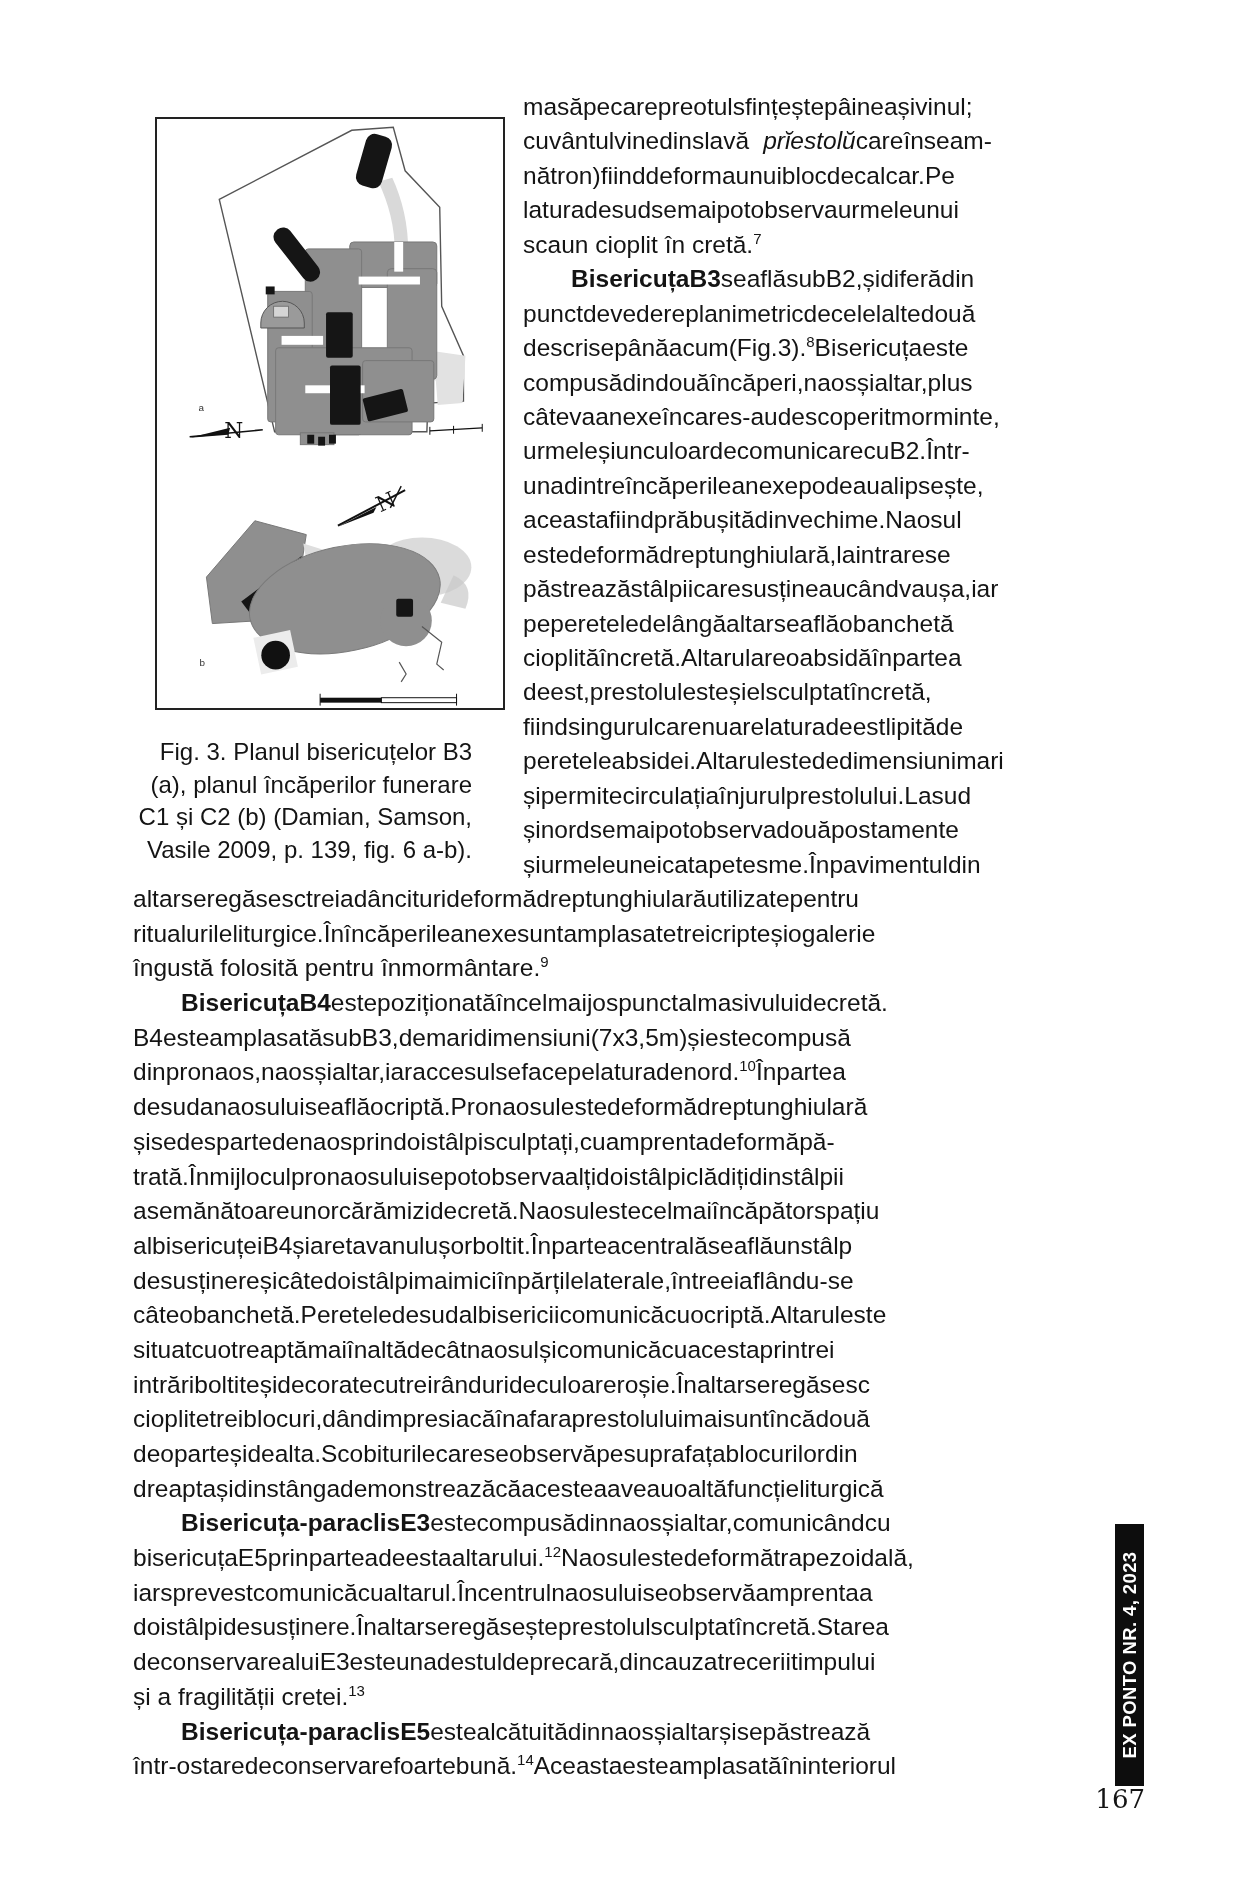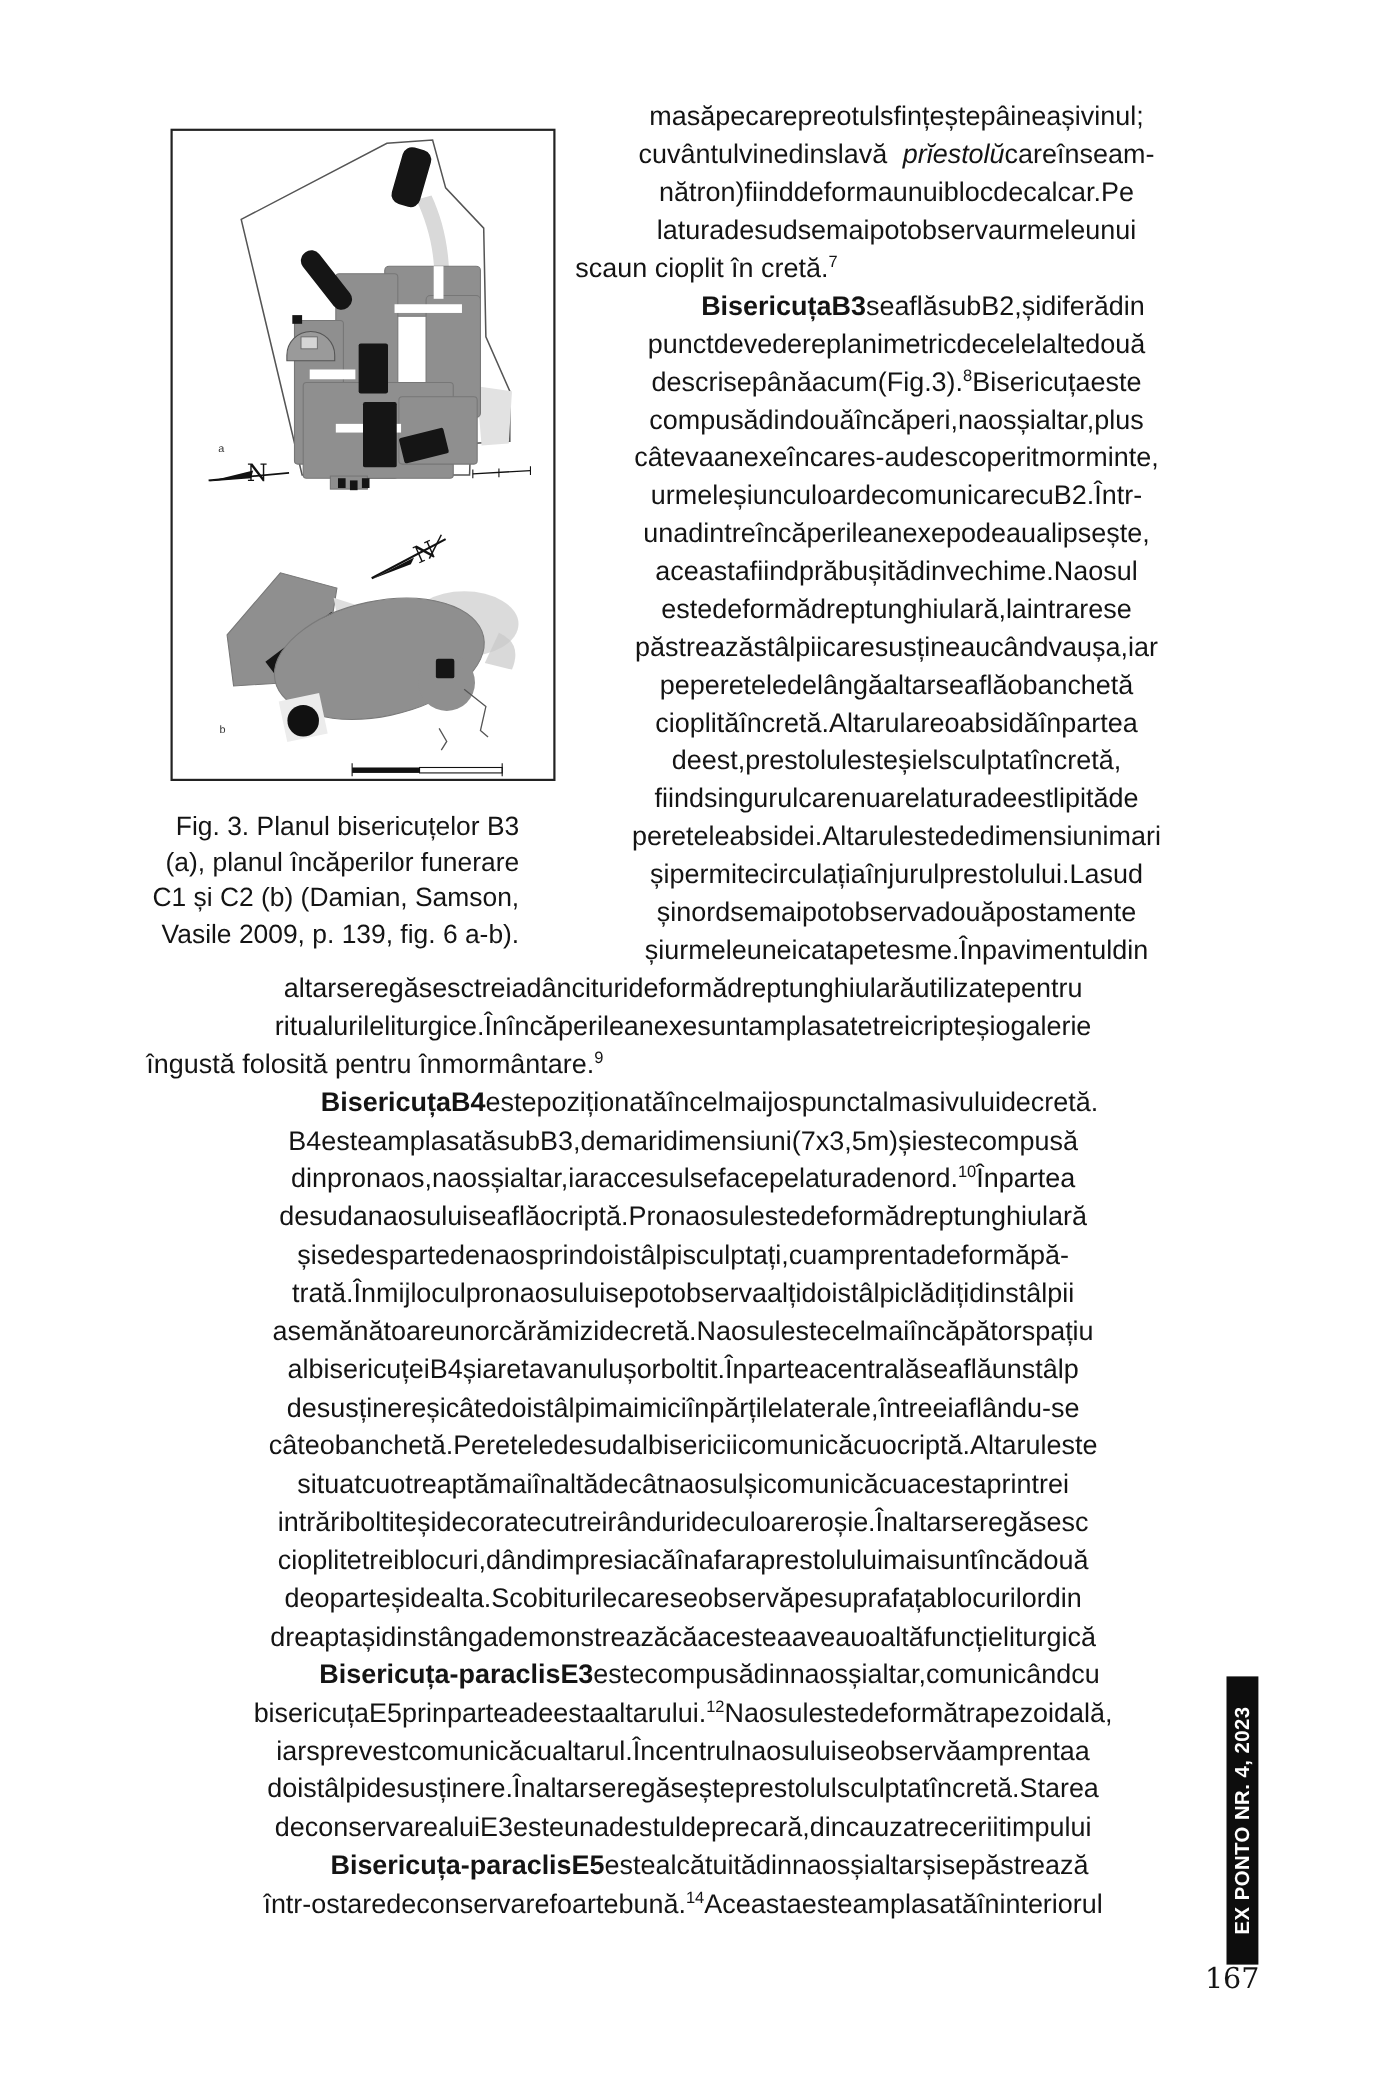--- a/index.html
+++ b/index.html
@@ -5,21 +5,21 @@
   html,body{margin:0;padding:0;background:#e8e8e8;}
   .page{position:relative;width:1260px;height:1890px;background:#ffffff;margin:0 auto;
         font-family:"Liberation Sans",sans-serif;color:#141414;overflow:hidden;}
   .figure{position:absolute;left:155px;top:117px;width:350px;height:593px;
           border:2px solid #222;box-sizing:border-box;background:#fff;}
   .figure svg{display:block;width:100%;height:100%;}
   .caption{position:absolute;left:100px;top:736px;width:372px;text-align:right;
            font-size:24px;line-height:32.5px;white-space:pre-line;}
   .col{position:absolute;left:523px;top:90px;width:584px;}
   .full{position:absolute;left:133px;top:882px;width:976px;}
-  .ln{display:flex;justify-content:center;align-items:baseline;
+  .ln{display:flex;justify-content:flex-start;align-items:baseline;
       font-size:24.5px;height:34.45px;line-height:34.45px;white-space:nowrap;}
   .full .ln{height:34.7px;line-height:34.7px;}
   .ln.last{display:block;}
   .ln.ind{padding-left:48px;}
   .w{white-space:nowrap;}
   .b{font-weight:bold;}
   .i{font-style:italic;margin-left:14px;}
   .sup{font-size:15px;position:relative;top:-9px;}
   .sidebar{position:absolute;left:1115px;top:1524px;width:29px;height:262px;
            background:#0d0d0d;display:flex;align-items:center;justify-content:center;}
@@ -691,20 +691,21 @@
         <span class="w"><span>este</span></span> 
         <span class="w"><span>una</span></span> 
         <span class="w"><span>destul</span></span> 
         <span class="w"><span>de</span></span> 
         <span class="w"><span>precară,</span></span> 
         <span class="w"><span>din</span></span> 
         <span class="w"><span>cauza</span></span> 
         <span class="w"><span>trecerii</span></span> 
         <span class="w"><span>timpului</span></span> 
       </div>
+      <div class="ln last"><span class="w"><span>și</span></span> <span class="w"><span>a</span></span> <span class="w"><span>fragilității</span></span> <span class="w"><span>cretei.</span><span class="sup">13</span></span> </div>
       <div class="ln ind">
         <span class="w"><span class="b">Bisericuța-paraclis</span></span> 
         <span class="w"><span class="b">E5</span></span> 
         <span class="w"><span>este</span></span> 
         <span class="w"><span>alcătuită</span></span> 
         <span class="w"><span>din</span></span> 
         <span class="w"><span>naos</span></span> 
         <span class="w"><span>și</span></span> 
         <span class="w"><span>altar</span></span> 
         <span class="w"><span>și</span></span> 

